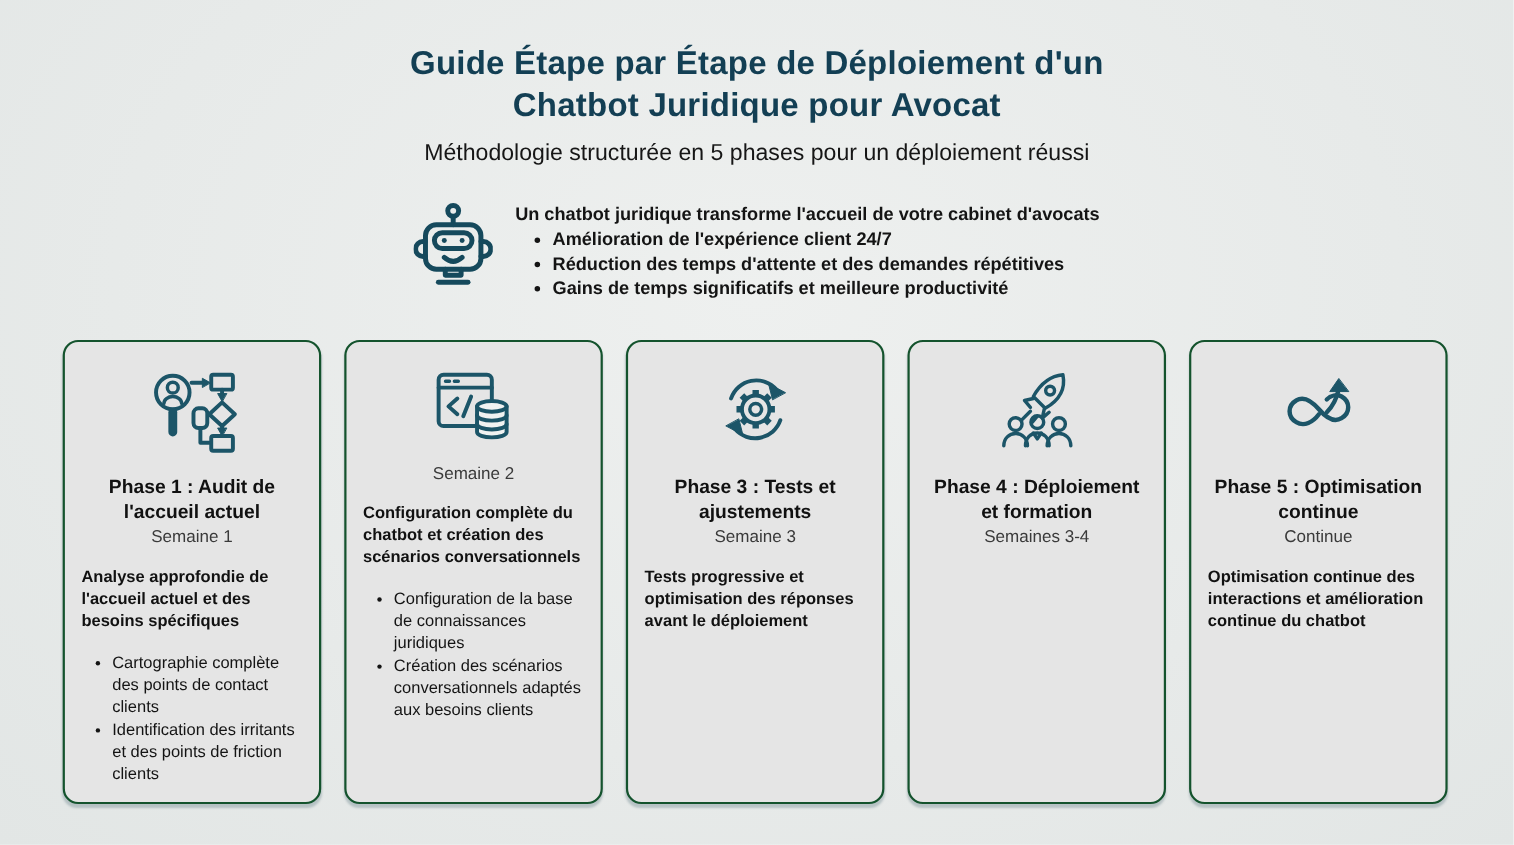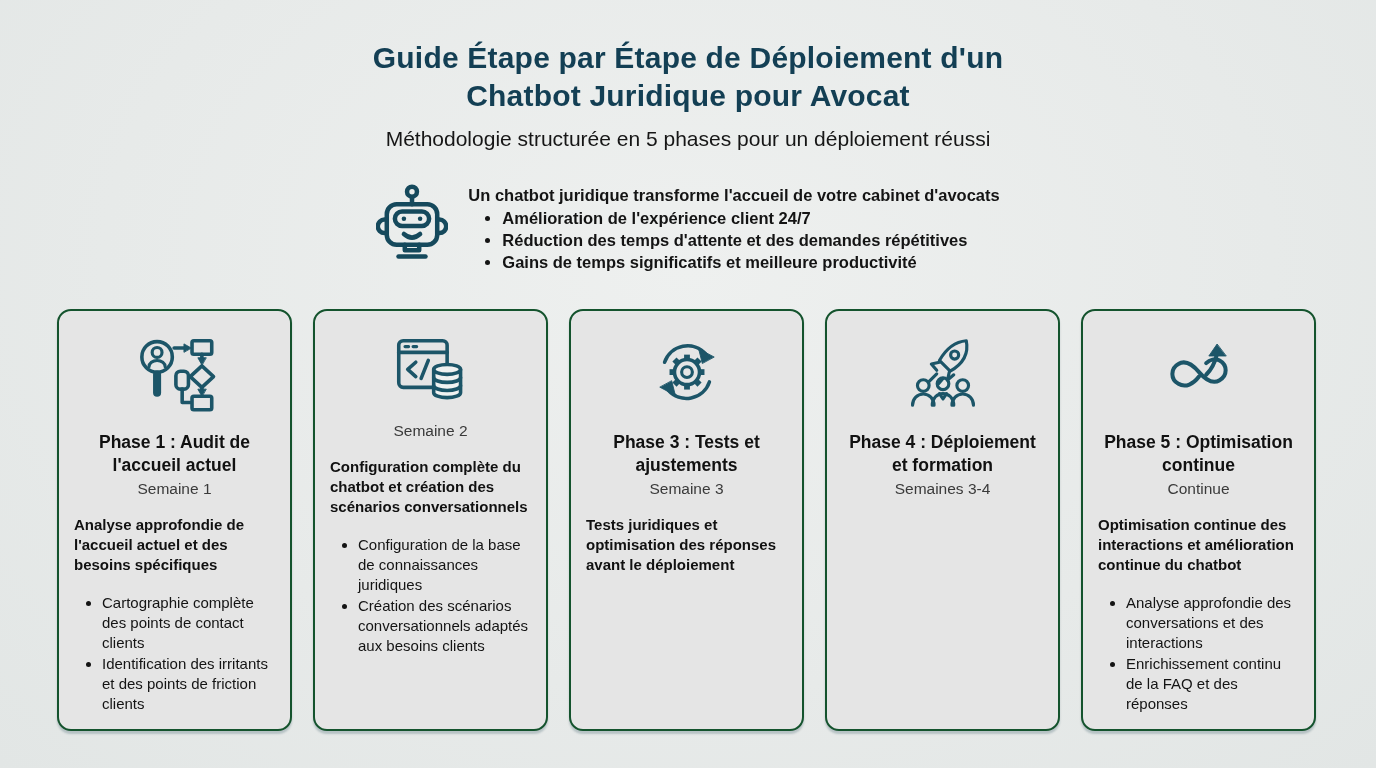--- a/index.html
+++ b/index.html
@@ -209,21 +209,21 @@
             <path d="M62 47 H67.5"></path>
             <path d="M58 37 l4 -4"></path>
             <path d="M38 57 l-4 4"></path>
             <path d="M58 57 l4 4"></path>
             <path d="M38 37 l-4 -4"></path>
           </g>
         </svg>
       </div>
       <h2 class="card-title">Phase 3 : Tests et ajustements</h2>
       <div class="card-week">Semaine 3</div>
-      <div class="card-summary">Tests juridiques et optimisation des réponses avant le déploiement</div>
+      <div class="card-summary">Tests progressive et optimisation des réponses avant le déploiement</div>
     </div>
 
     <div class="card">
       <div class="card-icon">
         <svg width="86" height="86" viewBox="0 0 96 96" class="stroke-icon" style="stroke-width:3.5">
           <path d="M74 12 C62 13 52 20 44 34 L56 46 C70 38 77 27 74 12 Z"></path>
           <circle cx="61" cy="28" r="4.5"></circle>
           <path d="M44 36 l-9 2 6 7"></path>
           <path d="M55 47 l-2 9 7 -6"></path>
           <path d="M41 49 l-9 9"></path>
@@ -245,20 +245,16 @@
       <div class="card-icon">
         <svg width="86" height="86" viewBox="0 0 96 96" class="stroke-icon" style="stroke-width:4.5">
           <path d="M48 52 C42 60 33 65 25 60 C16 55 16 43 25 38 C33 33 42 40 48 47 C54 54 63 61 71 56 C80 51 80 39 71 34 C66 31.5 60 33 56 37"></path>
           <path d="M56 50 C62 44 66 36 68 27"></path>
           <path d="M68 16 L59 29 L78 29 Z" fill="#1c5568" stroke-width="1"></path>
         </svg>
       </div>
       <h2 class="card-title">Phase 5 : Optimisation continue</h2>
       <div class="card-week">Continue</div>
       <div class="card-summary">Optimisation continue des interactions et amélioration continue du chatbot</div>
-      <ul class="card-bullets">
-        <li>Analyse approfondie des conversations et des interactions</li>
-        <li>Enrichissement continu de la FAQ et des réponses</li>
-      </ul>
     </div>
 
   </div>
 </div>
 
 </body></html>

